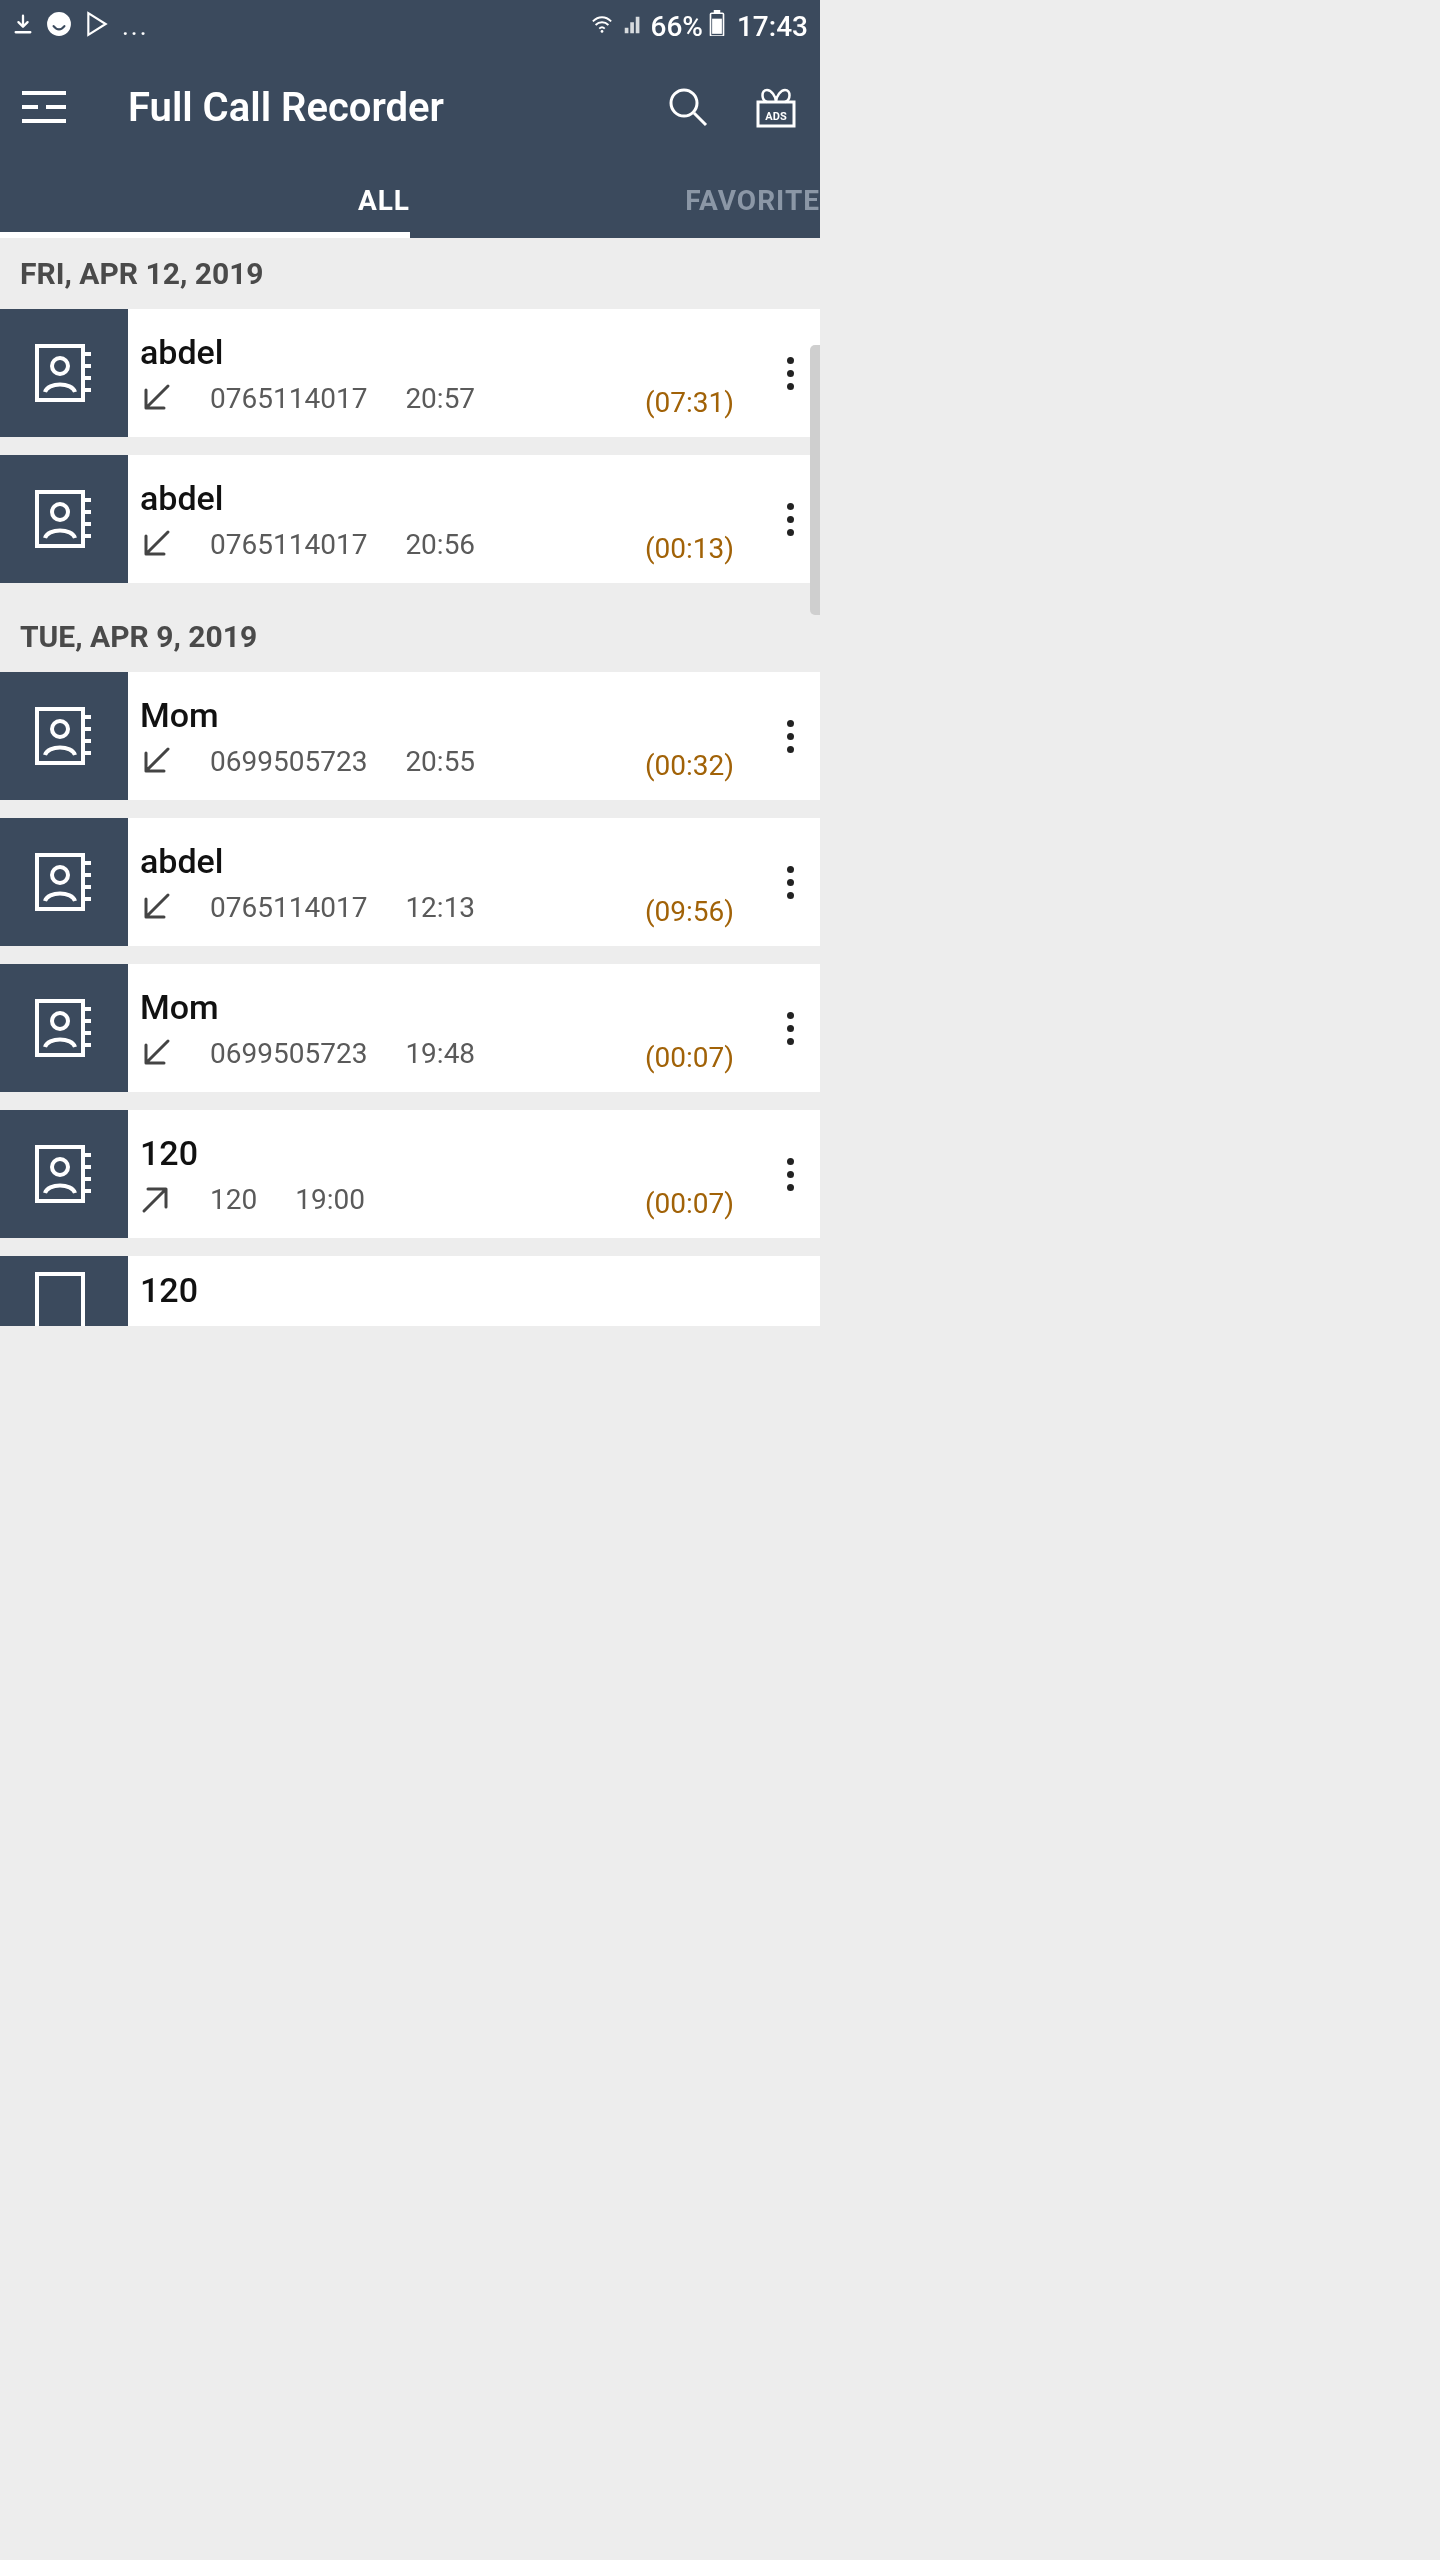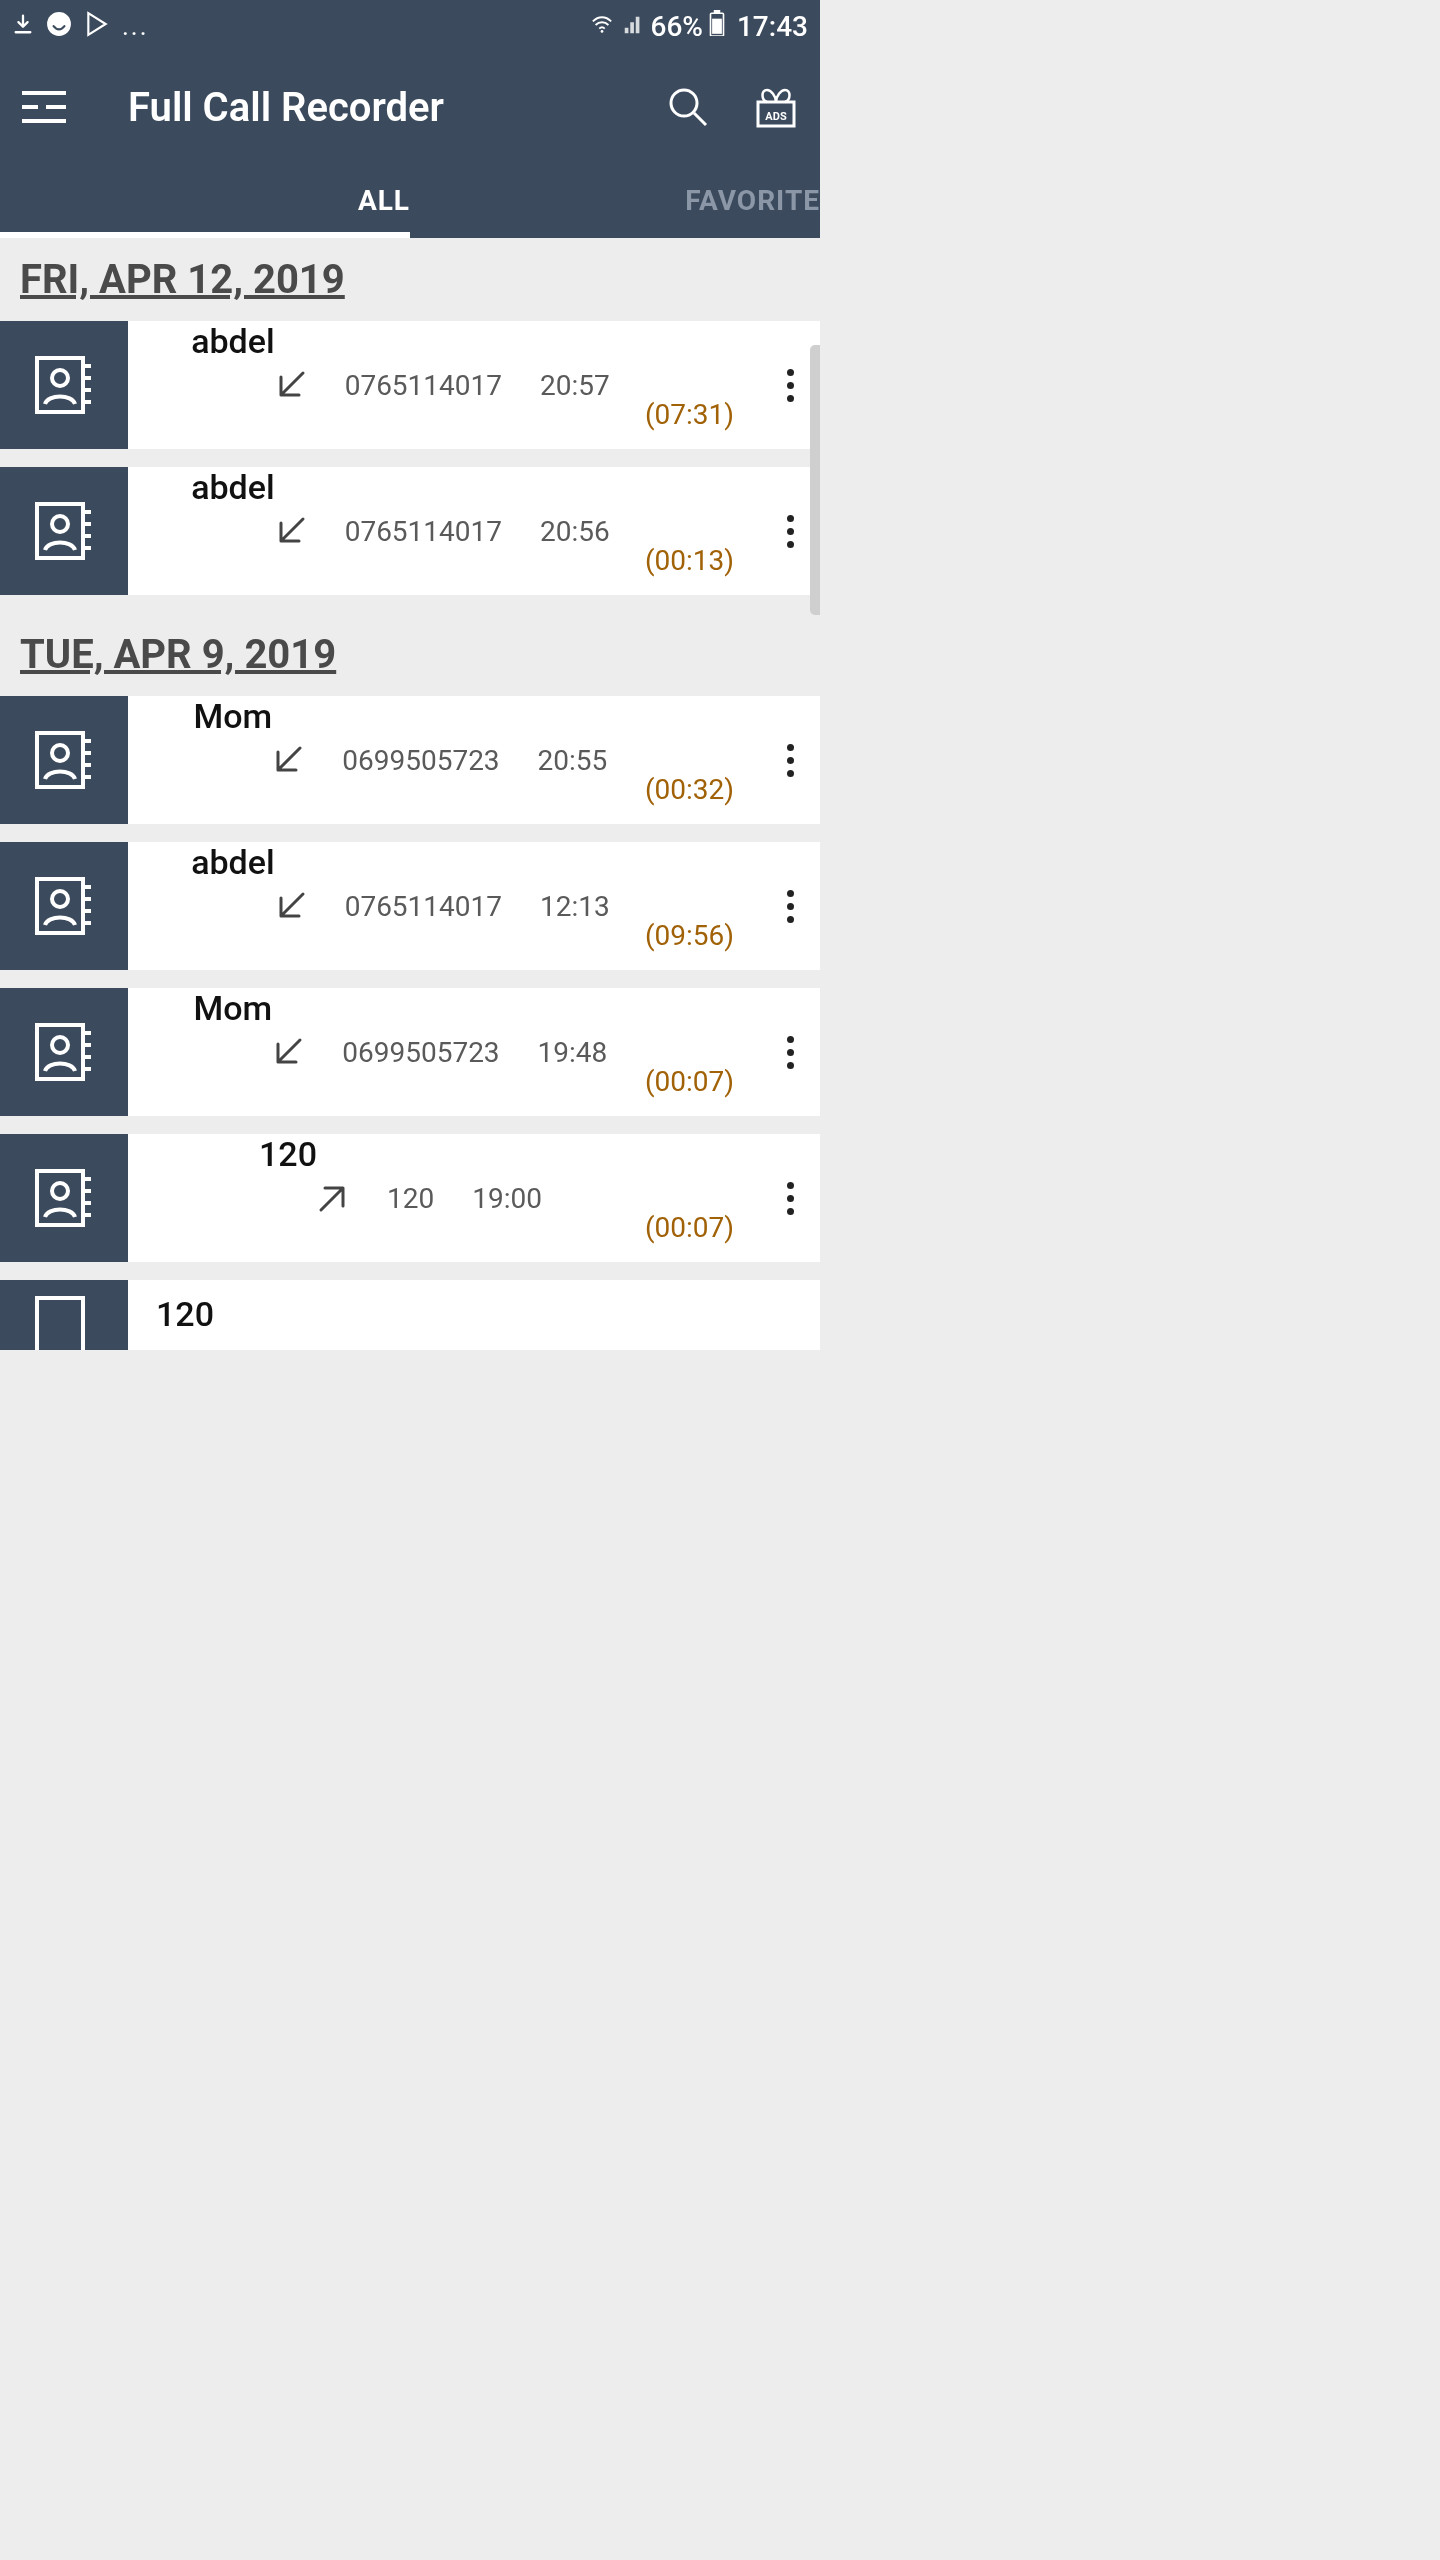--- a/index.html
+++ b/index.html
@@ -9,32 +9,32 @@
   .statusbar .right-icons { display:flex; align-items:flex-end; gap:6px; font-size:28px; font-weight:500; }
   .statusbar svg { fill:#fff; }
   .appbar { background:#3b4a5d; height:110px; display:flex; align-items:center; padding:0 20px; gap:40px; color:#fff; }
   .appbar .title { font-size:40px; font-weight:600; flex:1; margin-left:20px; }
   .appbar .icon-btn { width:48px; height:48px; display:flex; align-items:center; justify-content:center; }
   .tabs { background:#3b4a5d; height:76px; display:flex; }
   .tab { flex:1; display:flex; align-items:center; justify-content:flex-end; color:#8b97a6; font-size:28px; font-weight:700; letter-spacing:1px; position:relative; }
   .tab.active { color:#fff; }
   .tab.active::after { content:""; position:absolute; bottom:0; left:0; right:0; height:6px; background:#fff; }
   .list { background:#ededed; }
-  .date-header { background:#ededed; color:#4a4a4a; font-size:40px; font-weight:700; padding:18px 20px;text-decoration:underline; }
+  .date-header { background:#ededed; color:#4a4a4a; font-size:30px; font-weight:700; padding:18px 20px; }
   .avatar-box { width:128px; background:#3b4a5d; display:flex; align-items:center; justify-content:center; }
   .call-name { font-size:34px; color:#111; font-weight:500; margin-bottom:10px; }
   .call-sub { display:flex; align-items:center; gap:38px; }
   .dir-icon { width:32px; height:32px; }
   .call-number { font-size:28px; color:#5a5a5a; }
   .call-time { font-size:28px; color:#5a5a5a; }
   .more-btn { width:60px; display:flex; align-items:center; justify-content:center; }
   .more-dots { display:flex; flex-direction:column; gap:6px; }
   .more-dots span { width:7px; height:7px; background:#222; border-radius:50%; }
   .row-container { display:flex; background:#fff; height:128px; margin-bottom:18px; }
-  .row-container .info-col { flex:1; display:flex; flex-direction:row; justify-content:center; padding-left:28px; }
+  .row-container .info-col { flex:1; display:flex; flex-direction:column; justify-content:center; padding-left:12px; }
   .dur-text { font-size:28px; color:#a16207; margin-right:26px; align-self:flex-end; margin-bottom:18px;}
   .scroll-ind { position:absolute; right:0; top:345px; width:10px; height:270px; background:#cfcfcf; border-radius:5px 0 0 5px; }
   .screen { position:relative; width:820px; }
 </style>
 </head>
 <body>
 
 <div class="screen">
 
 <div class="statusbar">

